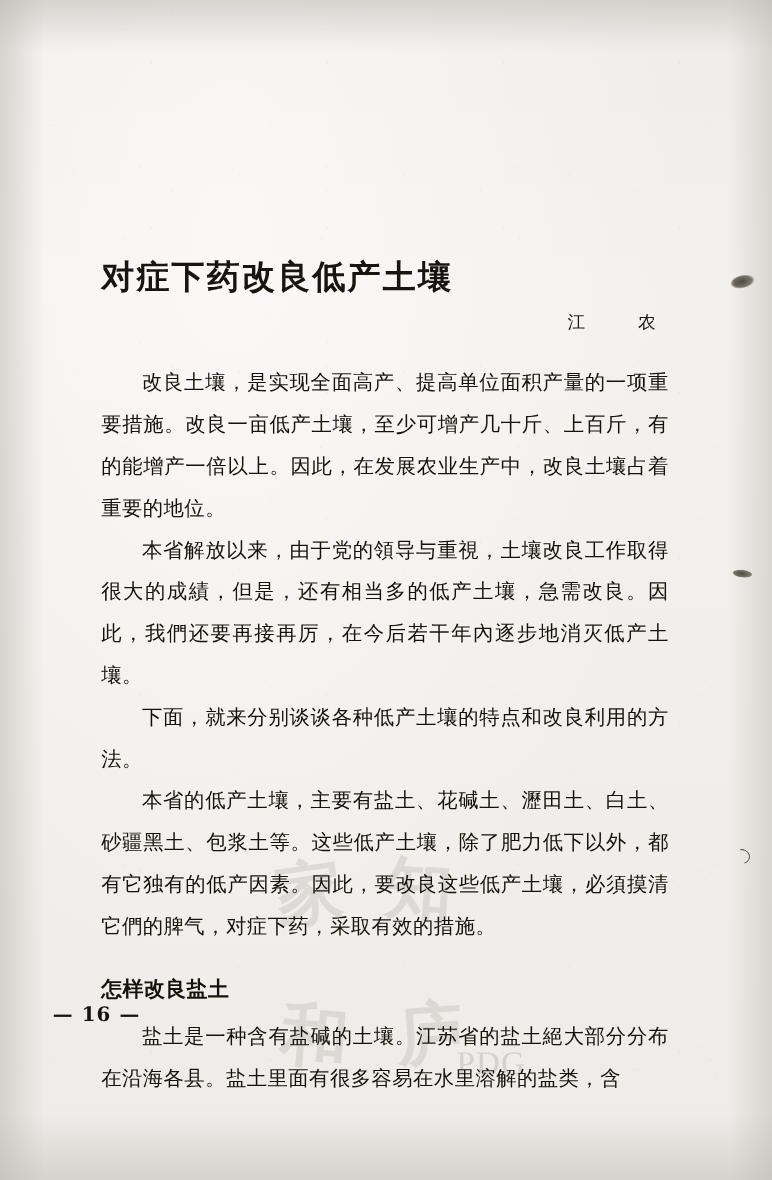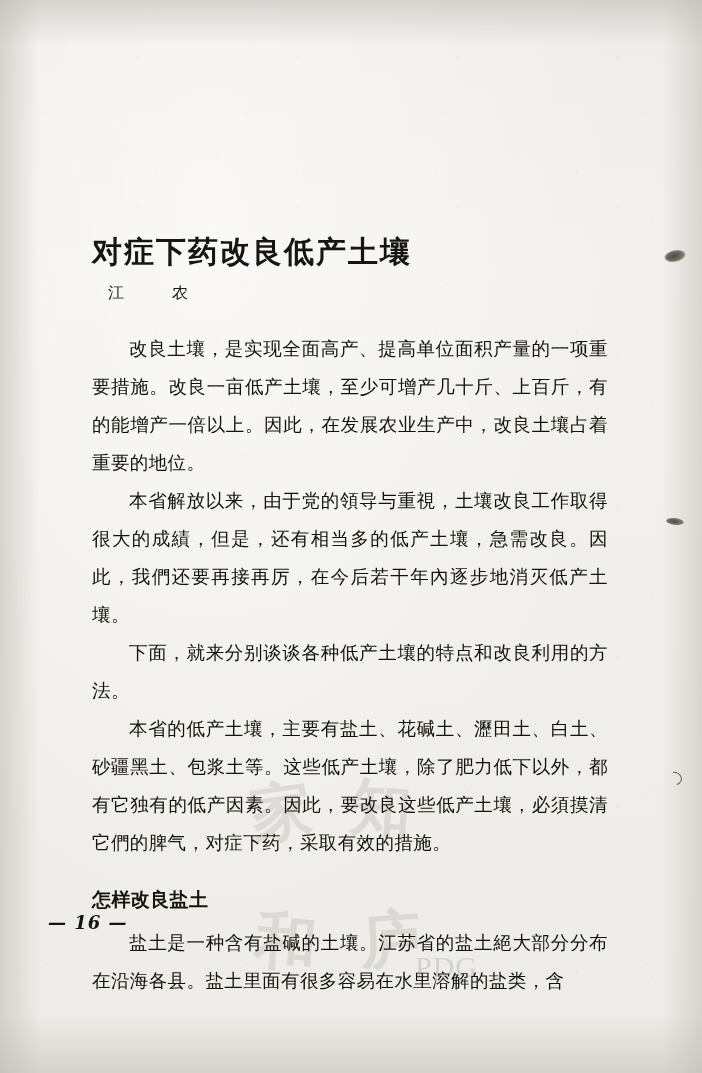--- a/index.html
+++ b/index.html
@@ -89,21 +89,21 @@
     letter-spacing: 2px;
     color: #17150f;
     font-family: "DejaVu Serif", "Liberation Serif", serif;
   }
 
   .byline {
     position: absolute;
     left: 0;
     top: 283px;
     width: 520px;
-    text-align: left;
+    text-align: right;
     font-size: 16px;
     letter-spacing: 16px;
     color: #1d1a14;
     text-indent: 16px;
     font-family: Liberation Serif, serif;
   }
 
   .body-text {
     position: absolute;
     left: 0;
@@ -131,21 +131,20 @@
 
   .page-number {
     position: absolute;
     left: 48px;
     top: 912px;
     font-size: 18px;
     font-weight: bold;
     color: #16140e;
     letter-spacing: 1px;
     font-family: "DejaVu Serif", serif;
-    font-style: italic;
   }
 
   
   .artifact {
     position: absolute;
     color: #2b2822;
     pointer-events: none;
   }
   .art-1 {
     left: 664px; top: 250px;

